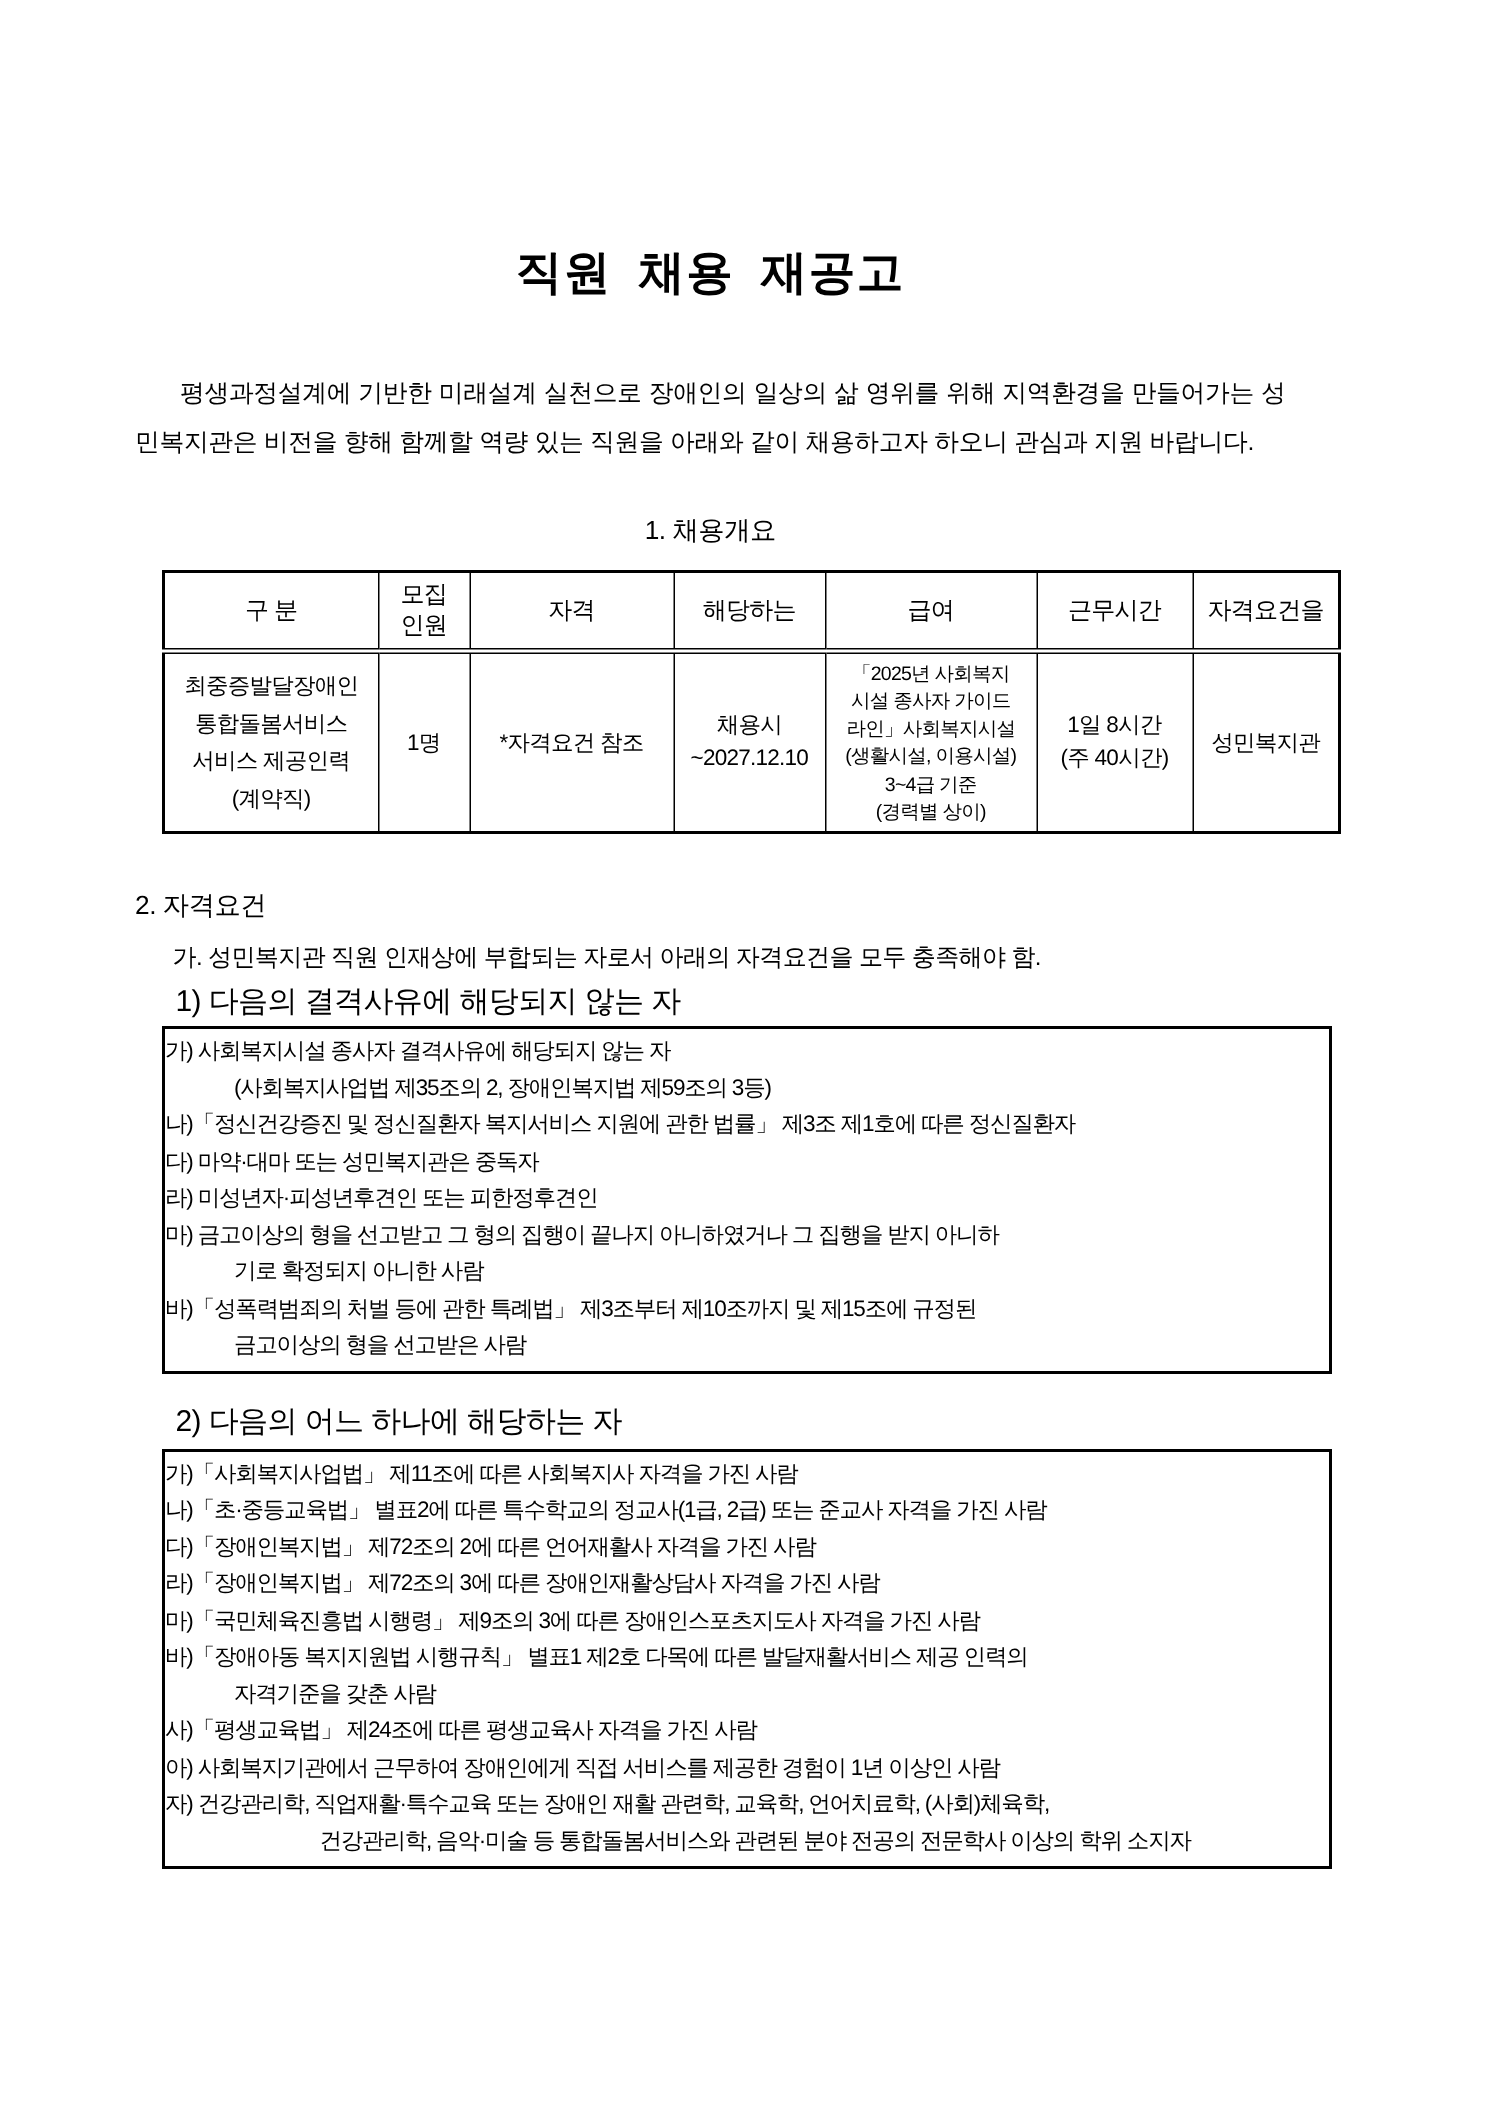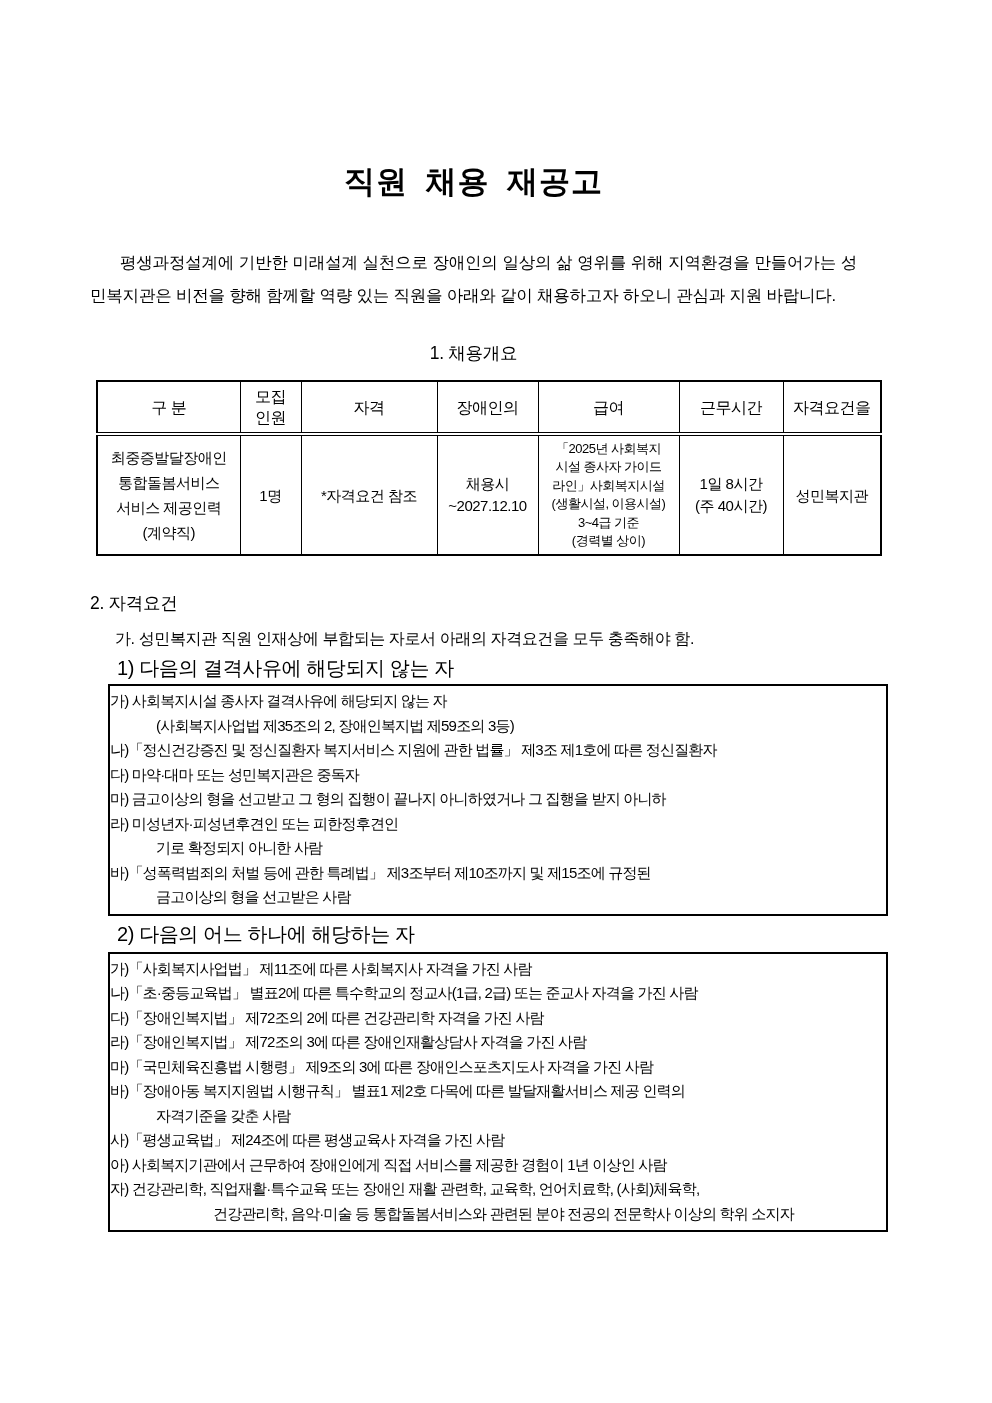--- a/index.html
+++ b/index.html
@@ -42,21 +42,21 @@
     font-size: 17.5px;
     line-height: 26px;
     letter-spacing: -0.3px;
   }
   .section-heading.first { margin-top: 28px; text-align: center; }
   .section-heading.second { margin-top: 34px; }
 
   
   table.overview {
     margin-top: 14px;
-    margin-left: 6px;
+    margin-left: 18px;
     width: 784px;
     border-collapse: collapse;
     table-layout: fixed;
     border: 2px solid #000;
   }
   table.overview th, table.overview td {
     border: 1px solid #000;
     text-align: center;
     vertical-align: middle;
     white-space: pre-line;
@@ -89,21 +89,21 @@
     line-height: 30px;
     letter-spacing: -0.4px;
     word-break: break-all;
   }
   .sub-heading {
     margin-left: 27px;
     font-size: 20px;
     line-height: 28px;
     letter-spacing: -0.4px;
   }
-  .sub-heading.second { margin-top: 4px; }
+  .sub-heading.second { margin-top: 18px; }
 
   
   .list-box {
     box-sizing: border-box;
     margin-top: 2px;
     margin-left: 18px;
     width: 780px;
     border: 2px solid #000;
     padding: 3px 10px 4px 0;
     font-size: 15px;
@@ -140,21 +140,21 @@
       <col style="width:104px">
       <col style="width:98px">
     </colgroup>
     <thead>
       <tr>
 
       <th>구 분</th>
           <th>모집
 인원</th>
           <th>자격</th>
-          <th>장애인의</th>
+          <th>해당하는</th>
           <th>급여</th>
           <th>근무시간</th>
           <th>자격요건을</th>
         </tr>
     </thead>
     <tbody>
       <tr>
         <td>최중증발달장애인
 통합돌봄서비스
 서비스 제공인력
@@ -181,34 +181,34 @@
   <div class="sub-note">가. 성민복지관 직원 인재상에 부합되는 자로서 아래의 자격요건을 모두 충족해야 함.</div>
 
   <div class="sub-heading">1) 다음의 결격사유에 해당되지 않는 자</div>
 
   <div class="list-box">
 
   <div class="line">가) 사회복지시설 종사자 결격사유에 해당되지 않는 자</div>
       <div class="line indent1">(사회복지사업법 제35조의 2, 장애인복지법 제59조의 3등)</div>
       <div class="line">나)「정신건강증진 및 정신질환자 복지서비스 지원에 관한 법률」 제3조 제1호에 따른 정신질환자</div>
       <div class="line">다) 마약·대마 또는 성민복지관은 중독자</div>
+      <div class="line">라) 미성년자·피성년후견인 또는 피한정후견인</div>
       <div class="line">마) 금고이상의 형을 선고받고 그 형의 집행이 끝나지 아니하였거나 그 집행을 받지 아니하</div>
-      <div class="line">라) 미성년자·피성년후견인 또는 피한정후견인</div>
       <div class="line indent1">기로 확정되지 아니한 사람</div>
       <div class="line">바)「성폭력범죄의 처벌 등에 관한 특례법」 제3조부터 제10조까지 및 제15조에 규정된</div>
       <div class="line indent1">금고이상의 형을 선고받은 사람</div>
     </div>
 
   <div class="sub-heading second">2) 다음의 어느 하나에 해당하는 자</div>
 
   <div class="list-box second">
 
   <div class="line">가)「사회복지사업법」 제11조에 따른 사회복지사 자격을 가진 사람</div>
       <div class="line">나)「초·중등교육법」 별표2에 따른 특수학교의 정교사(1급, 2급) 또는 준교사 자격을 가진 사람</div>
-      <div class="line">다)「장애인복지법」 제72조의 2에 따른 건강관리학 자격을 가진 사람</div>
+      <div class="line">다)「장애인복지법」 제72조의 2에 따른 언어재활사 자격을 가진 사람</div>
       <div class="line">라)「장애인복지법」 제72조의 3에 따른 장애인재활상담사 자격을 가진 사람</div>
       <div class="line">마)「국민체육진흥법 시행령」 제9조의 3에 따른 장애인스포츠지도사 자격을 가진 사람</div>
       <div class="line">바)「장애아동 복지지원법 시행규칙」 별표1 제2호 다목에 따른 발달재활서비스 제공 인력의</div>
       <div class="line indent1">자격기준을 갖춘 사람</div>
       <div class="line">사)「평생교육법」 제24조에 따른 평생교육사 자격을 가진 사람</div>
       <div class="line">아) 사회복지기관에서 근무하여 장애인에게 직접 서비스를 제공한 경험이 1년 이상인 사람</div>
       <div class="line">자) 건강관리학, 직업재활·특수교육 또는 장애인 재활 관련학, 교육학, 언어치료학, (사회)체육학,</div>
       <div class="line indent2">건강관리학, 음악·미술 등 통합돌봄서비스와 관련된 분야 전공의 전문학사 이상의 학위 소지자</div>
     </div>
 

